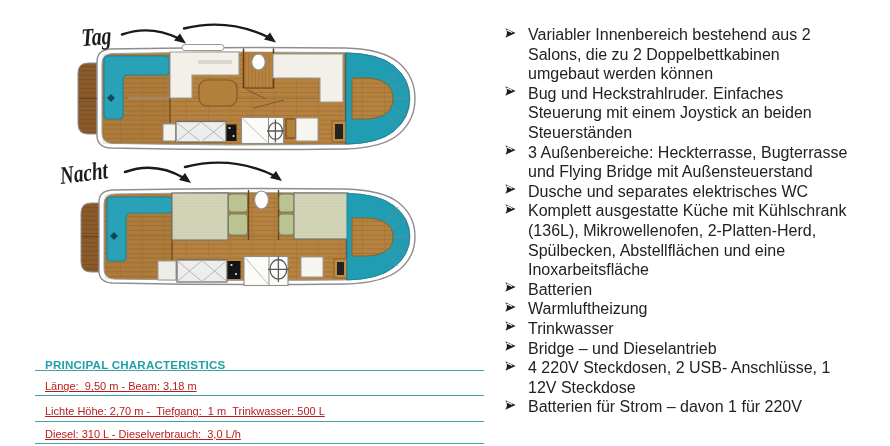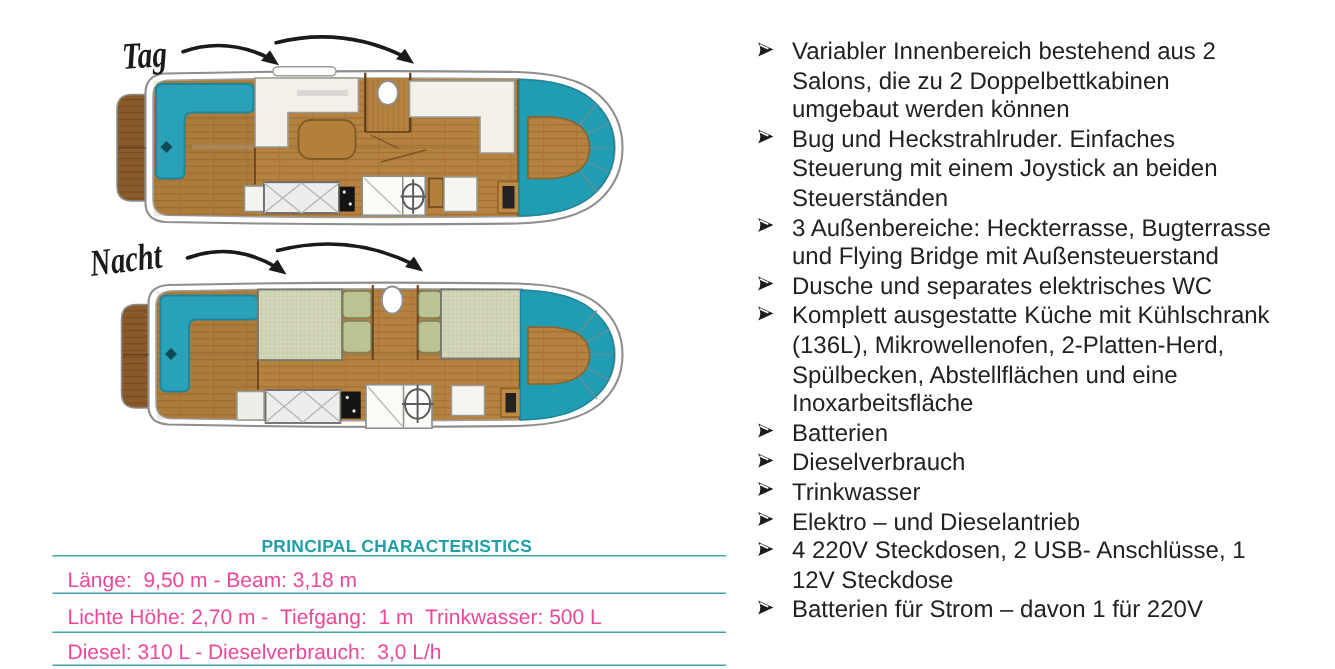--- a/index.html
+++ b/index.html
@@ -2,23 +2,23 @@
 <html><head>
 <meta charset="utf-8">
 <style>
   html,body{margin:0;padding:0;}
   body{width:890px;height:446px;overflow:hidden;background:#ffffff;
        font-family:"Liberation Sans",sans-serif;position:relative;}
   #page{position:absolute;left:0;top:0;width:890px;height:446px;overflow:hidden;}
   
   .spec{position:absolute;left:35px;top:352px;width:449px;color:#3d3d3d;}
   .spec .title{font-size:11.6px;font-weight:bold;color:#23a0a6;letter-spacing:.2px;
-      padding-left:10px;height:18.3px;line-height:26px;border-bottom:1.6px solid #3fa6a8;text-align:center;}
-  .spec .row{font-size:14px;height:23.9px;line-height:30px;padding-left:10px;
-      border-bottom:1.6px solid #3fa6a8;color:#ec4899;}
+      padding-left:10px;height:18.3px;line-height:26px;border-bottom:1.6px solid #3fa6a8;}
+  .spec .row{font-size:11px;height:23.9px;line-height:30px;padding-left:10px;
+      border-bottom:1.6px solid #3fa6a8;color:#b91c1c;text-decoration:underline;}
   .spec .row.r2{height:24.4px;}
   .spec .row.r3{height:21.4px;line-height:24px;}
   
   .feat{position:absolute;left:505px;top:25px;width:385px;
         font-size:16px;line-height:19.6px;color:#222;}
   .feat .li{position:relative;padding-left:23px;}
   .feat .b{position:absolute;left:0;top:2.5px;}
   .feat .b svg{display:block;}
 </style>
 </head>
@@ -291,41 +291,41 @@
   <div class="t">Batterien</div>
       </div>
 
   <div class="li">
         <span class="b">
           <svg width="11" height="10" viewBox="0 0 11 10">
             <path d="M0.4,0.3 L10.6,5 L0.4,9.7 Q3.4,5 0.4,0.3 Z" fill="#1c1c1c"></path>
             <path d="M1.6,2 L7.2,4.5" stroke="#ffffff" stroke-width="1.2" fill="none"></path>
           </svg>
         </span>
-  <div class="t">Dieselverbrauch</div>
+  <div class="t">Warmluftheizung</div>
       </div>
 
   <div class="li">
         <span class="b">
           <svg width="11" height="10" viewBox="0 0 11 10">
             <path d="M0.4,0.3 L10.6,5 L0.4,9.7 Q3.4,5 0.4,0.3 Z" fill="#1c1c1c"></path>
             <path d="M1.6,2 L7.2,4.5" stroke="#ffffff" stroke-width="1.2" fill="none"></path>
           </svg>
         </span>
   <div class="t">Trinkwasser</div>
       </div>
 
   <div class="li">
         <span class="b">
           <svg width="11" height="10" viewBox="0 0 11 10">
             <path d="M0.4,0.3 L10.6,5 L0.4,9.7 Q3.4,5 0.4,0.3 Z" fill="#1c1c1c"></path>
             <path d="M1.6,2 L7.2,4.5" stroke="#ffffff" stroke-width="1.2" fill="none"></path>
           </svg>
         </span>
-  <div class="t">Elektro – und Dieselantrieb</div>
+  <div class="t">Bridge – und Dieselantrieb</div>
       </div>
 
   <div class="li">
         <span class="b">
           <svg width="11" height="10" viewBox="0 0 11 10">
             <path d="M0.4,0.3 L10.6,5 L0.4,9.7 Q3.4,5 0.4,0.3 Z" fill="#1c1c1c"></path>
             <path d="M1.6,2 L7.2,4.5" stroke="#ffffff" stroke-width="1.2" fill="none"></path>
           </svg>
         </span>
   <div class="t">4 220V Steckdosen, 2 USB- Anschlüsse, 1<br>12V Steckdose</div>

